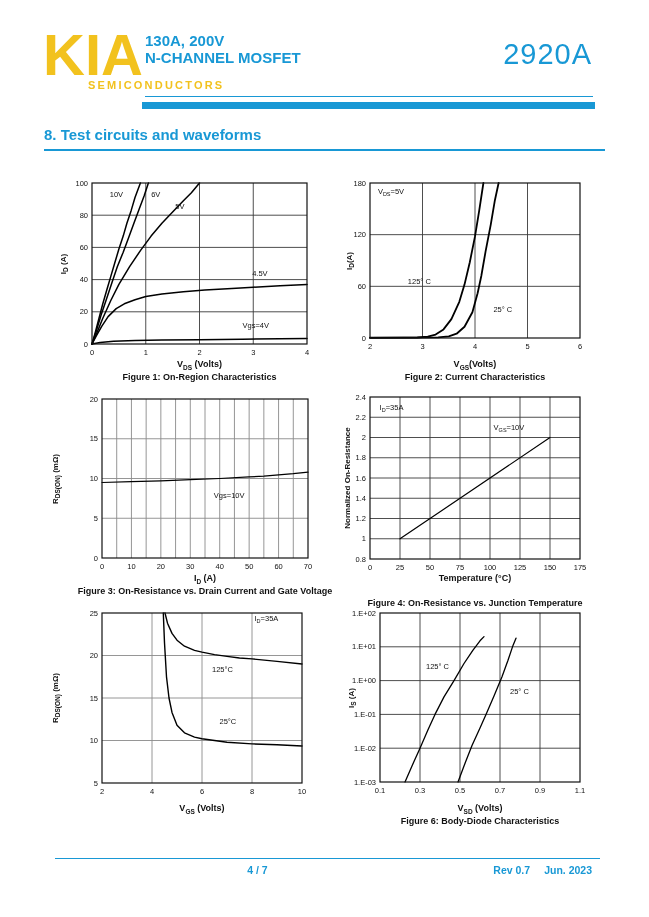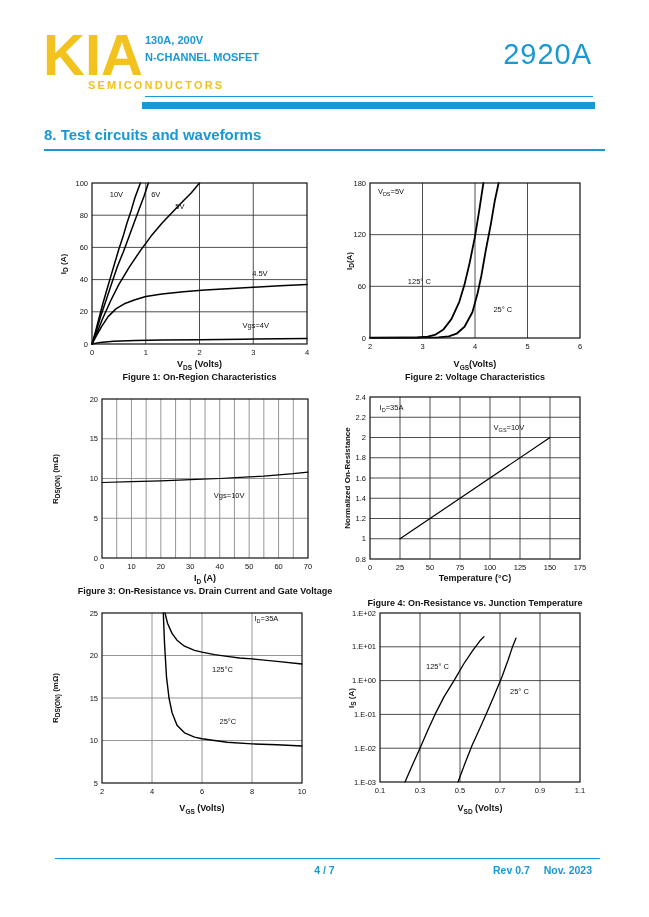--- a/index.html
+++ b/index.html
@@ -4,41 +4,41 @@
 <style>
   html,body{margin:0;padding:0;background:#e8e8e8;}
   .page{position:relative;width:649px;height:917px;background:#ffffff;margin:0 auto;
         font-family:"Liberation Sans",sans-serif;overflow:hidden;}
   
   .logo-text{position:absolute;left:43px;top:26px;font-size:58px;font-weight:800;
              letter-spacing:0px;color:var(--gold);line-height:1;}
   .logo-sub{position:absolute;left:44px;top:79px;font-size:11px;font-weight:bold;
             letter-spacing:2.2px;color:var(--gold);padding-left:44px;}
   .part-desc{position:absolute;left:145px;top:32px;color:var(--accent);
-             font-size:11px;font-weight:bold;line-height:17px;}
+             font-size:15px;font-weight:bold;line-height:17px;}
   .part-number{position:absolute;right:57px;top:38px;color:var(--accent);
                font-size:29px;font-weight:400;letter-spacing:1px;}
   .rule-thin{position:absolute;left:145px;top:96px;width:448px;height:1px;background:var(--accent);}
   .rule-thick{position:absolute;left:142px;top:102px;width:453px;height:7px;background:var(--accent);}
   
   .section-title{position:absolute;left:44px;top:126px;font-size:15px;font-weight:600;
                  color:var(--accent);}
   .section-rule{position:absolute;left:44px;top:149px;width:561px;height:2px;background:var(--accent);}
   
   .figure{position:absolute;}
   .figure svg{display:block;}
   svg text{font-family:"Liberation Sans",sans-serif;}
   .ylabel{position:absolute;font-size:8px;font-weight:bold;color:#111;white-space:nowrap;
           transform:translate(-50%,-50%) rotate(-90deg);}
   .xlabel,.caption{position:absolute;text-align:center;font-size:9px;font-weight:bold;color:#111;
                    white-space:nowrap;}
   sub{font-size:6.5px;}
   
   .footer-rule{position:absolute;left:55px;top:858px;width:545px;height:1px;background:var(--accent);}
-  .page-num{position:absolute;left:0;top:864px;width:649px;text-align:center;
+  .page-num{position:absolute;left:0;top:864px;width:515px;text-align:center;
             color:var(--accent);font-size:10.5px;font-weight:bold;}
   .rev-block{position:absolute;right:57px;top:864px;color:var(--accent);
              font-size:10.5px;font-weight:bold;}
   .rev-block span{margin-left:14px;}
 </style>
 </head>
 <body>
 
 <div class="page">
 
@@ -112,21 +112,21 @@
         <text x="26" y="168.5" text-anchor="end" font-size="7.5" fill="#111">0</text>
         <text x="26" y="116.83333333333334" text-anchor="end" font-size="7.5" fill="#111">60</text>
         <text x="26" y="65.16666666666667" text-anchor="end" font-size="7.5" fill="#111">120</text>
         <text x="26" y="13.5" text-anchor="end" font-size="7.5" fill="#111">180</text>
         <text x="37.87499999999999" y="22.19444444444443" font-size="7.5" fill="#111"><tspan dy="0">V</tspan><tspan dy="2" font-size="5.5">DS</tspan><tspan dy="-2">=5V</tspan></text>
         <text x="67.80000000000001" y="111.75" font-size="7.5" fill="#111"><tspan dy="0">125° C</tspan></text>
         <text x="153.375" y="140.16666666666666" font-size="7.5" fill="#111"><tspan dy="0">25° C</tspan></text>
       </svg>
     <div class="ylabel" style="left: 10px; top: 88.5px;"><span>I</span><sub>D</sub><span>(A)</span></div>
     <div class="xlabel" style="left: -6px; top: 187px; width: 282px;"><span>V</span><sub>GS</sub><span>(Volts)</span></div>
-    <div class="caption" style="left: -6px; top: 200px; width: 282px;">Figure 2: Voltage Characteristics</div>
+    <div class="caption" style="left: -6px; top: 200px; width: 282px;">Figure 2: Current Characteristics</div>
   </div>
 
   <div class="figure" id="fig2" style="left: 40px; top: 388px; width: 292px; height: 212px;">
     <svg width="292" height="184">
         <line x1="76.71428571428571" y1="11" x2="76.71428571428571" y2="170" stroke="#8a8a8a" stroke-width="0.9"></line>
         <line x1="91.42857142857143" y1="11" x2="91.42857142857143" y2="170" stroke="#8a8a8a" stroke-width="0.9"></line>
         <line x1="106.14285714285714" y1="11" x2="106.14285714285714" y2="170" stroke="#8a8a8a" stroke-width="0.9"></line>
         <line x1="120.85714285714286" y1="11" x2="120.85714285714286" y2="170" stroke="#8a8a8a" stroke-width="0.9"></line>
         <line x1="135.57142857142856" y1="11" x2="135.57142857142856" y2="170" stroke="#8a8a8a" stroke-width="0.9"></line>
         <line x1="150.28571428571428" y1="11" x2="150.28571428571428" y2="170" stroke="#8a8a8a" stroke-width="0.9"></line>
@@ -256,21 +256,22 @@
         <text x="36" y="47.29999999999998" text-anchor="end" font-size="7.5" fill="#111">1.E+01</text>
         <text x="36" y="81.10000000000001" text-anchor="end" font-size="7.5" fill="#111">1.E+00</text>
         <text x="36" y="114.89999999999999" text-anchor="end" font-size="7.5" fill="#111">1.E-01</text>
         <text x="36" y="148.7" text-anchor="end" font-size="7.5" fill="#111">1.E-02</text>
         <text x="36" y="182.5" text-anchor="end" font-size="7.5" fill="#111">1.E-03</text>
         <text x="86" y="67.02611338820942" font-size="7.5" fill="#111"><tspan dy="0">125° C</tspan></text>
         <text x="170" y="92.05037229311488" font-size="7.5" fill="#111"><tspan dy="0">25° C</tspan></text>
       </svg>
     <div class="ylabel" style="left: 12px; top: 95.5px;"><span>I</span><sub>S</sub><span> (A)</span></div>
     <div class="xlabel" style="left: -1px; top: 201px; width: 282px;"><span>V</span><sub>SD</sub><span> (Volts)</span></div>
+    <div class="caption" style="left: -1px; top: 214px; width: 282px;">Figure 6: Body-Diode Characteristics</div>
   </div>
 
   <div class="footer-rule"></div>
   <div class="page-num">4 / 7</div>
   <div class="rev-block">
-    <span style="margin-left:0">Rev 0.7</span><span>Nov. 2023</span>
+    <span style="margin-left:0">Rev 0.7</span><span>Jun. 2023</span>
   </div>
 
 </div>
 
 </body></html>

